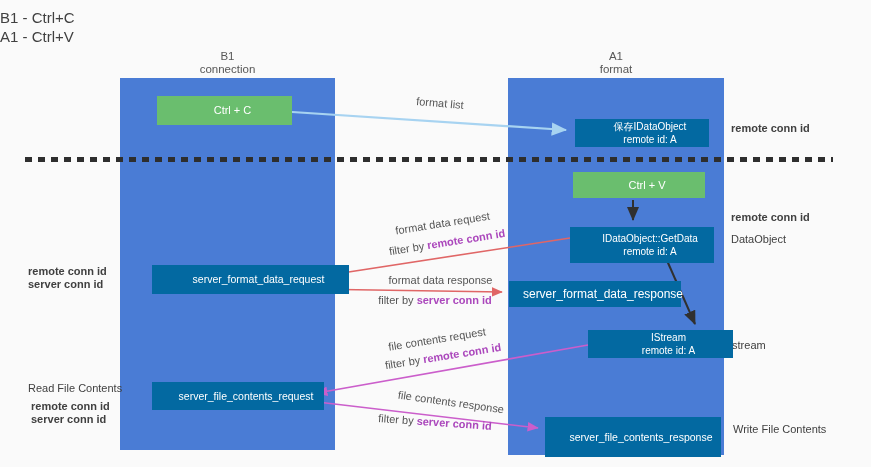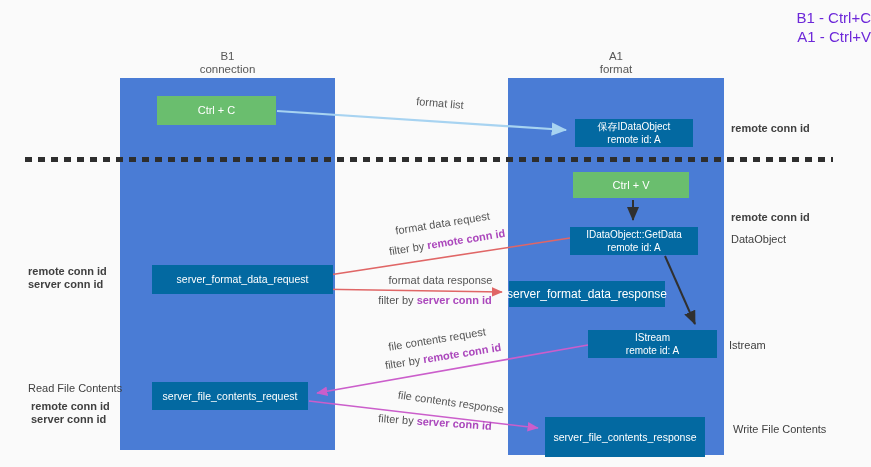--- a/index.html
+++ b/index.html
@@ -2,42 +2,42 @@
 <html><head>
 <meta charset="utf-8">
 <style>
   html,body{margin:0;padding:0;background:#fafafa;}
   #canvas{
     position:relative;width:871px;height:467px;background:#fafafa;
     font-family:"Liberation Sans",sans-serif;overflow:hidden;
   }
   .abs{position:absolute;}
   
-  .title{left:0;top:8px;width:100%;text-align:right;font-size:15px;color:#6d28d9;line-height:19px;z-index:2;}
+  .title{left:0;top:8px;width:100%;text-align:left;font-size:15px;color:#404040;line-height:19px;z-index:2;}
   
   .hdr{font-size:11.5px;color:#575757;text-align:center;line-height:13px;z-index:2;}
   .hdr-b1{left:120px;top:50px;width:215px;}
   .hdr-a1{left:508px;top:50px;width:216px;}
   
   .lifeline{background:#4a7cd5;z-index:0;}
   .col-b1{left:120px;top:78px;width:215px;height:372px;}
   .col-a1{left:508px;top:78px;width:216px;height:377px;}
   
   .divider{left:25px;top:157px;width:808px;height:5px;z-index:1;
     background:repeating-linear-gradient(90deg,#2e2e2e 0 7px,transparent 7px 13px);}
   
   .box{display:flex;align-items:center;justify-content:center;flex-direction:column;
-    color:#fff;text-align:center;z-index:3;}
+    color:#fff;text-align:center;z-index:3;padding-left:16px;}
   .green{background:#6abe6e;}
   .orange{background:#0369a1;}
   .box .l1,.box .l2{line-height:13px;}
   .pos-ctrlc{left:157px;top:96px;width:119px;height:29px;font-size:11px;}
   .pos-save{left:575px;top:119px;width:118px;height:28px;font-size:10px;}
   .pos-ctrlv{left:573px;top:172px;width:116px;height:26px;font-size:11px;}
-  .pos-getdata{left:570px;top:227px;width:128px;height:28px;font-size:10px;}
+  .pos-getdata{left:570px;top:227px;width:128px;height:36px;font-size:10px;}
   .pos-fmtreq{left:152px;top:265px;width:181px;height:29px;font-size:10.5px;}
   .pos-fmtresp{left:509px;top:281px;width:156px;height:26px;font-size:12px;}
   .pos-istream{left:588px;top:330px;width:129px;height:28px;font-size:10px;}
   .pos-filereq{left:152px;top:382px;width:156px;height:28px;font-size:10.5px;}
   .pos-fileresp{left:545px;top:417px;width:160px;height:40px;font-size:10.5px;}
   
   .flabel{font-size:11px;color:#555;text-align:center;z-index:2;white-space:nowrap;}
   .purple{color:#ab47bc;font-weight:bold;}
   .greentxt{color:#4caf50;font-weight:bold;}
   .fl-formatlist{left:355px;top:97px;width:170px;transform:rotate(5deg);}

